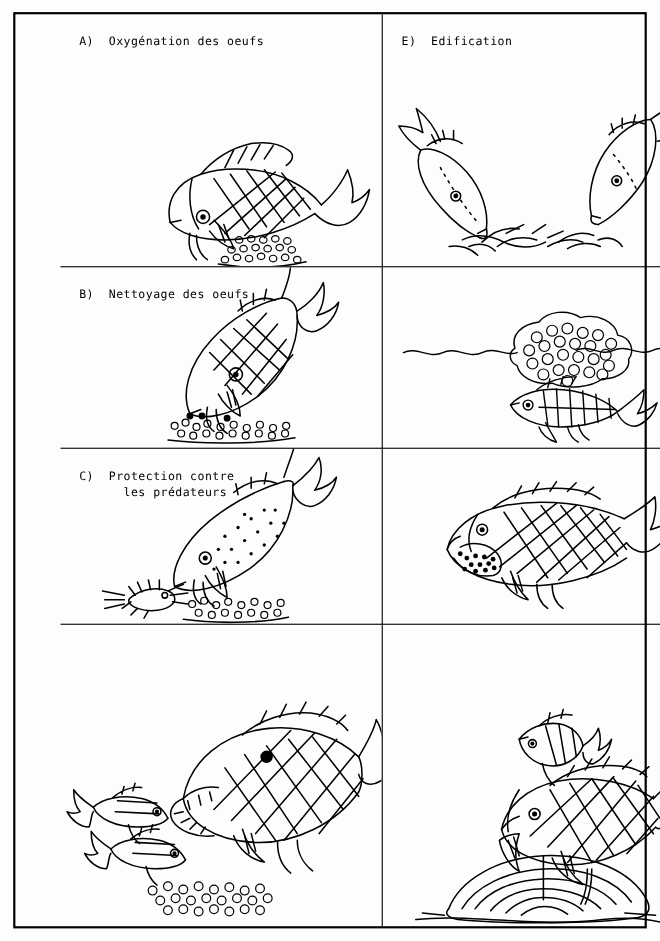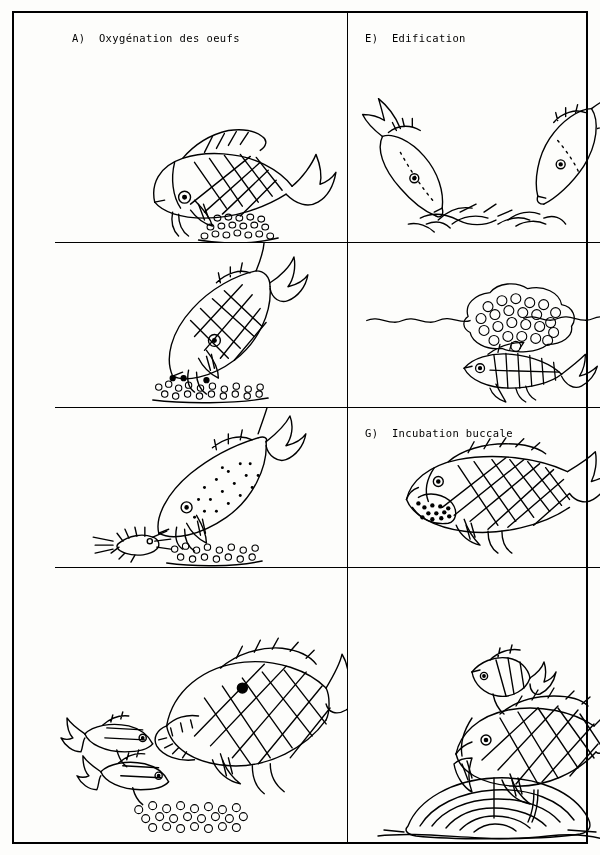--- a/index.html
+++ b/index.html
@@ -166,20 +166,21 @@
           <path d="M90 208 C100 198 112 194 124 196 M104 212 C114 204 128 202 140 206"></path>
           <path d="M78 212 C88 208 96 210 102 216 M150 212 C160 206 172 204 182 208"></path>
           <path d="M160 208 C170 200 182 198 192 202 M168 214 C178 208 190 208 198 212"></path>
           <path d="M60 212 C70 210 80 214 86 220 M196 206 C206 202 214 206 218 212"></path>
           <path d="M112 200 L128 192 M136 200 L148 192 M150 204 L164 198"></path>
         </g>
       </svg>
     </div>
 
     <div class="cell bright brow">
+      <div class="caption">B)  Nettoyage des oeufs</div>
       <svg class="art" viewBox="0 0 293 165" width="293" height="165">
         <g fill="none" stroke="#000" stroke-width="1.4" stroke-linejoin="round" stroke-linecap="round">
 
           <path d="M118 134 C110 116 116 90 138 66 C156 46 182 32 202 28"></path>
           <path d="M118 134 C130 140 156 136 180 118 C204 100 218 70 216 44"></path>
           <path d="M202 28 C210 28 216 34 216 44"></path>
 
           <path d="M202 28 C206 18 210 6 210 -2 M216 40 C226 34 236 24 240 14 C242 24 240 36 234 44 C242 42 250 38 254 32 C252 44 244 54 234 58 C226 61 218 56 216 46"></path>
 
           <path d="M196 30 C186 26 172 30 162 40 M186 30 L188 20 M176 34 L176 24 M166 40 L164 30"></path>
@@ -274,20 +275,22 @@
           <path d="M146 113 L150 144 M158 111 L160 146 M170 111 L172 146 M182 113 L184 144 M194 116 L196 142 M206 120 L208 138"></path>
           <path d="M142 128 L212 130"></path>
 
           <path d="M148 142 C152 150 156 156 158 160 C150 158 144 152 142 146"></path>
           <path d="M168 146 C170 154 174 158 178 160 M178 144 C180 152 184 156 188 158"></path>
         </g>
       </svg>
     </div>
 
     <div class="cell bright brow">
+      <div class="caption">C)  Protection contre
+      les prédateurs</div>
       <svg class="art" viewBox="0 0 293 160" width="293" height="160">
         <g fill="none" stroke="#000" stroke-width="1.4" stroke-linejoin="round" stroke-linecap="round">
 
           <path d="M104 126 C100 110 112 86 136 66 C158 48 184 36 204 30"></path>
           <path d="M104 126 C118 134 146 128 172 110 C198 92 214 60 212 34"></path>
           <path d="M204 30 C210 28 214 30 212 34"></path>
 
           <path d="M204 26 C208 14 212 4 214 -4 M212 34 C222 26 232 16 236 8 C240 18 238 30 232 38 C240 36 248 32 252 26 C250 38 242 48 232 52 C224 55 214 48 212 38"></path>
 
           <path d="M198 32 C186 26 170 30 158 40 M186 32 L188 22 M174 36 L174 26 M162 42 L160 32"></path>
@@ -343,21 +346,20 @@
             <circle cx="174" cy="150" r="3.2"></circle>
               <circle cx="186" cy="152" r="3.2"></circle>
             <circle cx="198" cy="150" r="3.2"></circle>
           </g>
           <path d="M112 156 C140 160 180 160 208 154"></path>
         </g>
       </svg>
     </div>
 
     <div class="cell brow">
-      <div class="caption">G)  Incubation buccale</div>
       <svg class="art" viewBox="0 0 279 160" width="279" height="160">
         <g fill="none" stroke="#000" stroke-width="1.4" stroke-linejoin="round" stroke-linecap="round">
 
           <path d="M58 92 C62 74 80 58 110 52 C146 45 190 50 220 64"></path>
           <path d="M58 92 C64 108 86 120 116 124 C152 129 196 118 222 100"></path>
 
           <path d="M220 64 C230 58 242 50 248 44 C250 54 248 66 244 74 C252 72 260 68 266 62 C264 74 256 86 246 92 C238 97 228 94 222 86"></path>
 
           <path d="M100 54 C114 42 136 36 158 36 C176 36 190 40 198 46"></path>
           <path d="M120 45 L126 34 M136 41 L142 31 M152 39 L158 30 M168 39 L176 31 M184 42 L192 35"></path>

